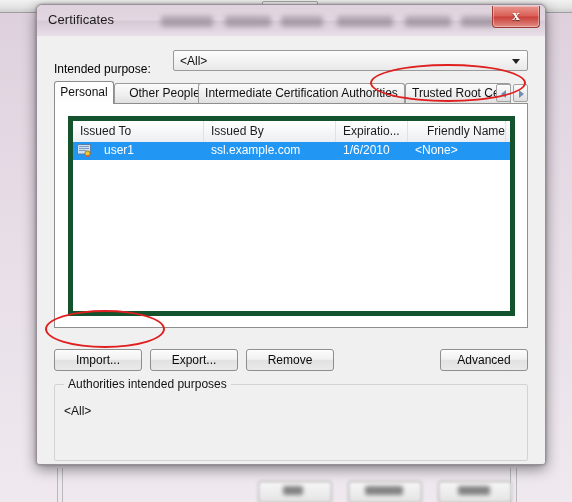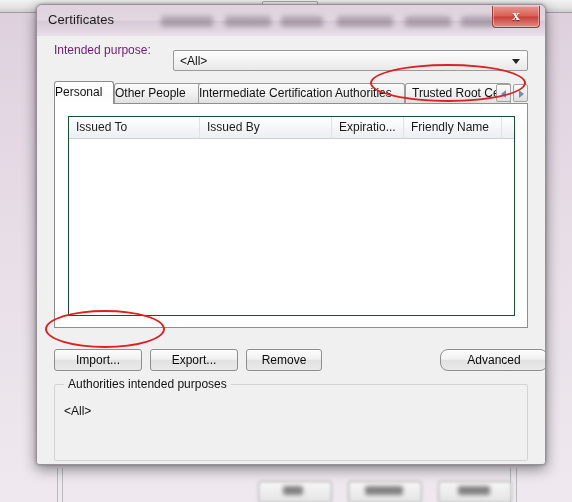--- a/index.html
+++ b/index.html
@@ -142,23 +142,23 @@
 
   .dlg-body {
     position: absolute;
     left: 0; top: 31px; right: 0; bottom: 0;
     background: #f0f0f0;
   }
 
   
   .ip-label {
     position: absolute;
-    left: 17px; top: 7px;
-    font-size: 12px;
-    color: #701a75;
+    left: 17px; top: 26px;
+    font-size: 12px;
+    color: #000000;
     white-space: nowrap;
   }
   .ip-combo {
     position: absolute;
     left: 136px; top: 14px;
     width: 355px; height: 21px;
     background: linear-gradient(#fefefe, #f2f2f2 55%, #e9e9e9);
     border: 1px solid #9a9a9a;
     border-radius: 2px;
     box-sizing: border-box;
@@ -188,21 +188,21 @@
     position: absolute;
     top: 2px;
     height: 20px;
     box-sizing: border-box;
     background: linear-gradient(#fbfbfb, #eeeeee 60%, #e0e0e0);
     border: 1px solid #9a9a9a;
     border-bottom: none;
     border-radius: 3px 3px 0 0;
     font-size: 12px;
     color: #111;
-    text-align: left;
+    text-align: center;
     line-height: 18px;
     white-space: nowrap;
     overflow: hidden;
     cursor: pointer;
   }
   .tab.selected {
     top: 0;
     height: 23px;
     line-height: 21px;
     background: linear-gradient(#ffffff, #fcfcfc 70%, #ffffff);
@@ -236,21 +236,21 @@
     width: 474px; height: 225px;
     background: #ffffff;
     border: 1px solid #8e8e8e;
     box-sizing: border-box;
   }
   .listview {
     position: absolute;
     left: 13px; top: 12px;
     width: 447px; height: 200px;
     background: #ffffff;
-    border: 1px solid #14532d;
+    border: 5px solid #14532d;
     box-sizing: border-box;
     overflow: hidden;
   }
   .lv-header {
     position: absolute;
     left: 0; top: 0; right: 0; height: 21px;
     background: linear-gradient(#ffffff, #f6f7f9 48%, #eceef1);
     border-bottom: 1px solid #cfd3d8;
   }
   .lv-col {
@@ -411,32 +411,46 @@
         </div>
       </div>
 
       <div class="listpanel">
         <div class="listview">
 
           <div class="lv-header">
             <div class="lv-col" style="left:0px;   width:131px;">Issued To</div>
             <div class="lv-col" style="left:263px; width:72px;">Expiratio...</div>
             <div class="lv-col" style="left:131px; width:132px;">Issued By</div>
-            <div class="lv-col" style="left:335px; width:98px;">Friendly Name</div>
+            <div class="lv-col" style="left:335px; width:98px;text-align:right;">Friendly Name</div>
             <div class="lv-col" style="left:433px; width:14px; border-right:none;"></div>
           </div>
 
+          <div class="lv-row">
+            <svg class="cert-icon" viewBox="0 0 15 13">
+              <rect x="0.5" y="0.5" width="13" height="9.5" fill="#cfe0f2" stroke="#5a7fa8"></rect>
+              <rect x="2" y="2" width="10" height="1" fill="#7f9cc0"></rect>
+              <rect x="2" y="4" width="10" height="1" fill="#7f9cc0"></rect>
+              <rect x="2" y="6" width="7" height="1" fill="#7f9cc0"></rect>
+              <circle cx="10.5" cy="9.5" r="2.6" fill="#f0c93a" stroke="#9a7c16"></circle>
+              <path d="M9 11.5 L9 13 L10.5 12.2 L12 13 L12 11.5 Z" fill="#d84b3f"></path>
+            </svg>
+            <div class="lv-cell" style="left:24px;  width:107px;">user1</div>
+            <div class="lv-cell" style="left:131px; width:132px;">ssl.example.com</div>
+            <div class="lv-cell" style="left:263px; width:72px;">1/6/2010</div>
+            <div class="lv-cell" style="left:335px; width:98px;">&lt;None&gt;</div>
+          </div>
 
         </div>
       </div>
 
       <div class="btn" style="left:113px; top:313px; width:88px; height:22px; line-height:20px;">Export...</div>
       <div class="btn" style="left:17px;  top:313px; width:88px; height:22px; line-height:20px;">Import...</div>
-      <div class="btn" style="left:209px; top:313px; width:76px; height:22px; line-height:20px;">Remove</div>
-      <div class="btn" style="left:403px; top:313px; width:108px; height:22px; line-height:20px;border-radius:8px;">Advanced</div>
+      <div class="btn" style="left:209px; top:313px; width:88px; height:22px; line-height:20px;">Remove</div>
+      <div class="btn" style="left:403px; top:313px; width:88px; height:22px; line-height:20px;">Advanced</div>
 
       <div class="groupbox"></div>
       <div class="gb-title">Authorities intended purposes</div>
       <div class="gb-value">&lt;All&gt;</div>
 
     </div>
   </div>
 
   <div class="annot" style="left:370px; top:64px; width:156px; height:38px;"></div>
   <div class="annot" style="left:45px; top:310px; width:120px; height:38px;"></div>

